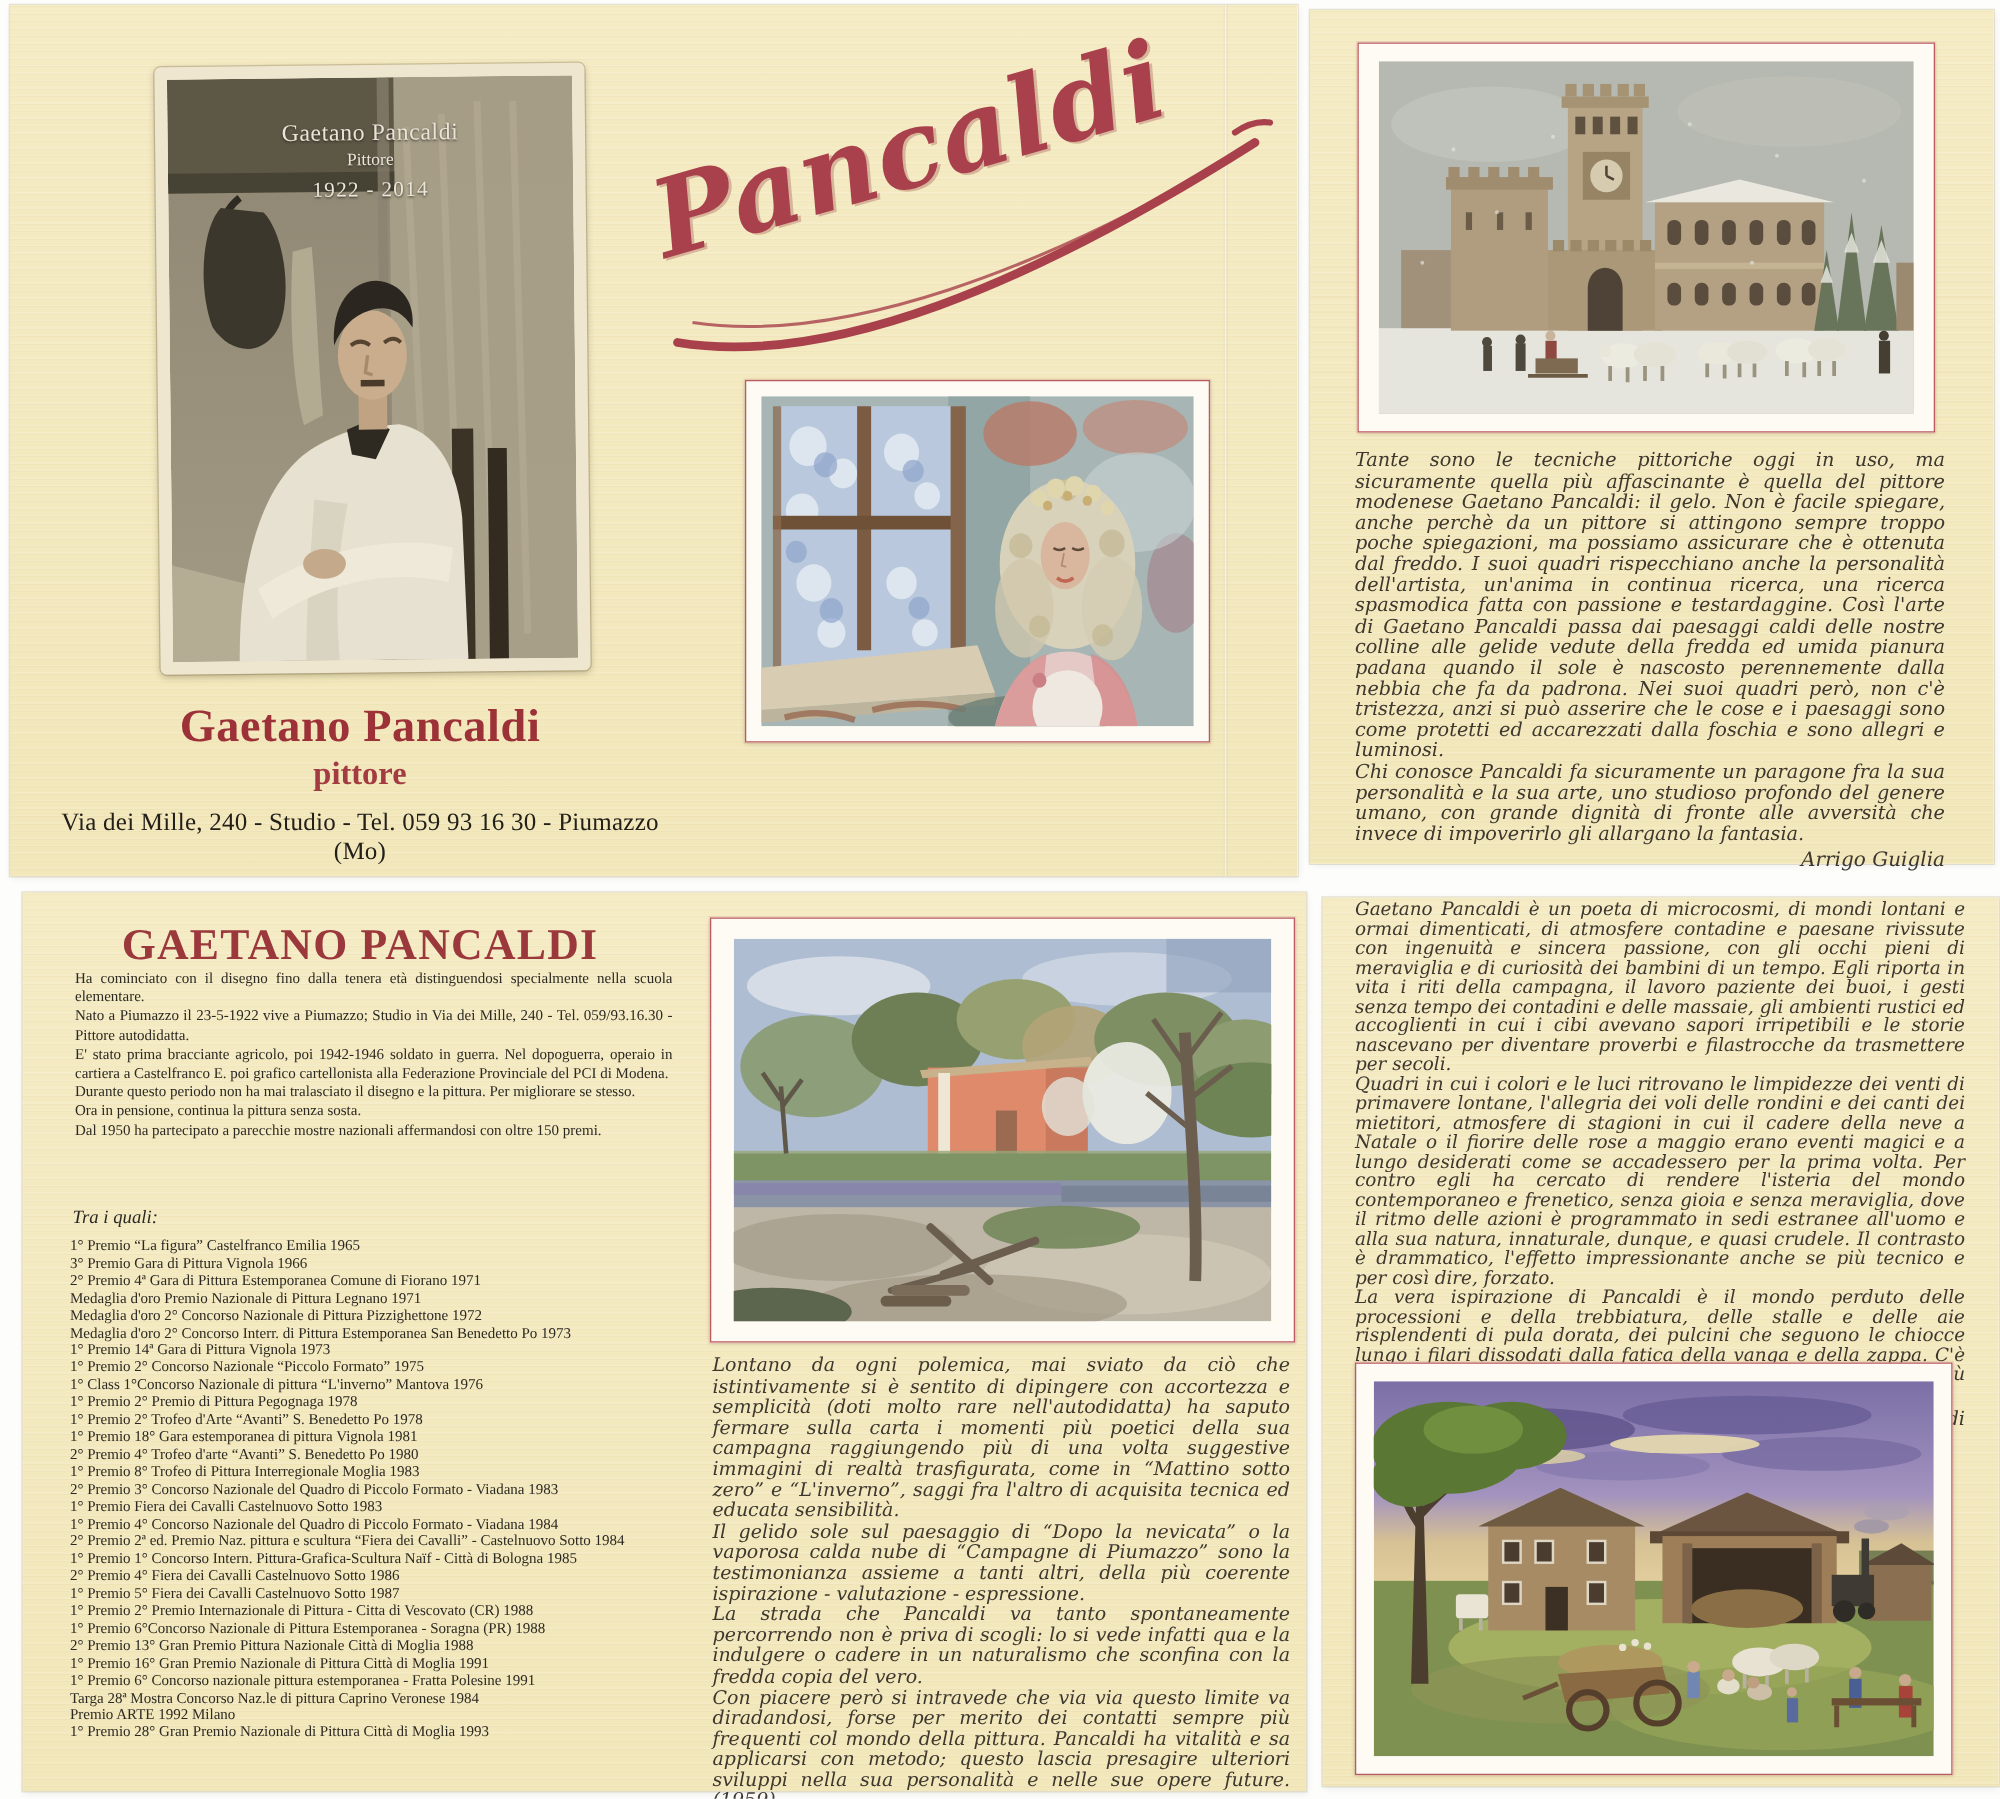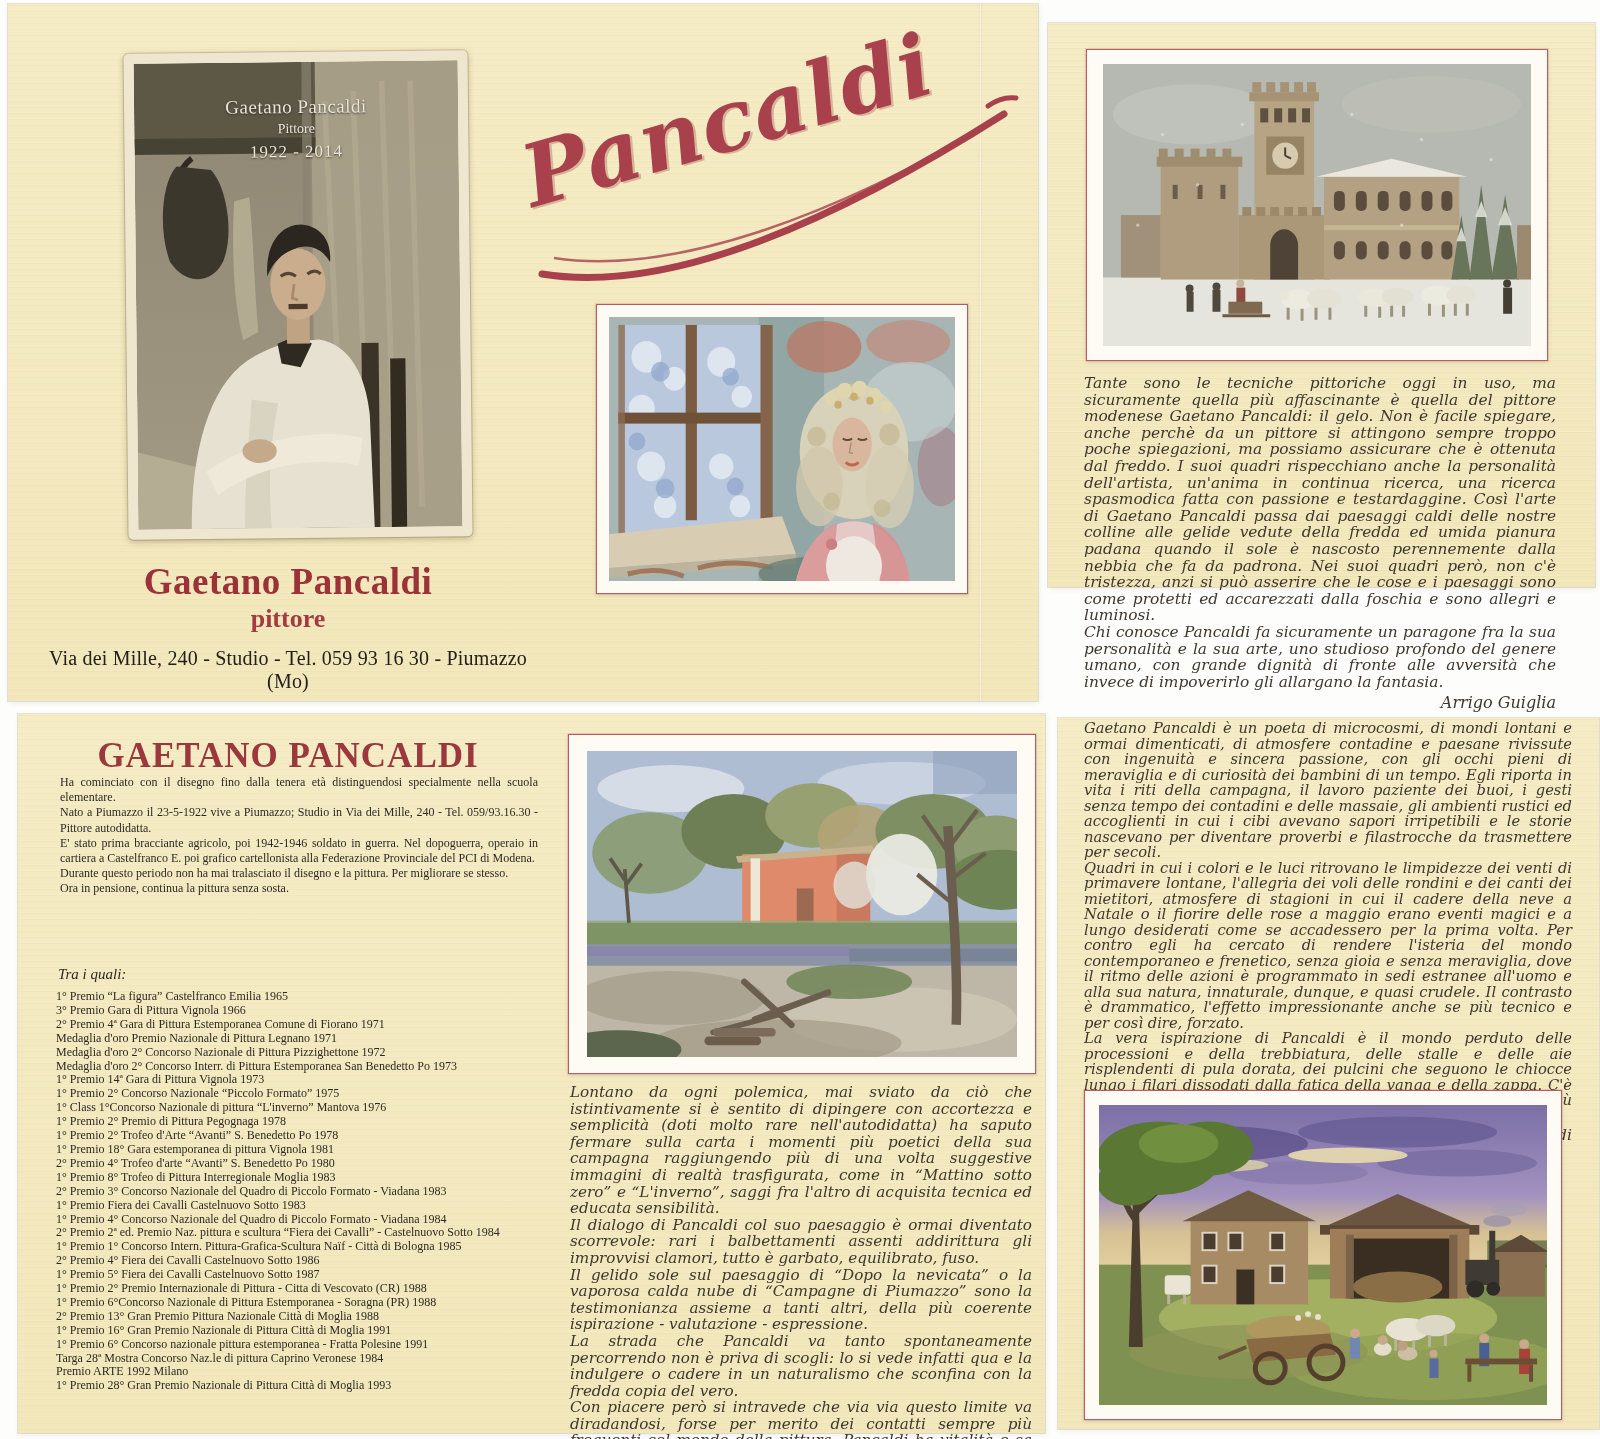--- a/index.html
+++ b/index.html
@@ -11,21 +11,21 @@
     overflow:hidden;
   }
   .panel{
     position:absolute;
     background:
       repeating-linear-gradient(180deg, rgba(255,255,255,.12) 0 1px, rgba(176,160,108,.06) 1px 2px, rgba(0,0,0,0) 2px 6px),
       linear-gradient(#f5ebc4,#f2e7ba);
     box-shadow:0 0 0 1px rgba(170,158,118,.28), 1px 2px 6px rgba(0,0,0,.07);
   }
   #panel-tl{left:8px;top:4px;width:1030px;height:697px;}
-  #panel-tr{left:1048px;top:23px;width:547px;height:564px;}
+  #panel-tr{left:1048px;top:8px;width:547px;height:683px;}
   #panel-bl{left:18px;top:714px;width:1027px;height:719px;}
   #panel-br{left:1058px;top:718px;width:541px;height:711px;}
 
   .crease{position:absolute;right:56px;top:0;bottom:0;width:3px;
     background:linear-gradient(90deg, rgba(120,100,60,.10), rgba(255,255,255,.45), rgba(120,100,60,.12));}
 
   
   .photo-wrap{
     position:absolute;left:118px;top:48px;width:344px;height:486px;
     background:#efe6cf;border-radius:5px;
@@ -356,20 +356,21 @@
 </div>
 
 <div class="panel" id="panel-bl">
   <div id="bl-heading">GAETANO PANCALDI</div>
   <div id="bio">
       <div class="bio-par">Ha cominciato con il disegno fino dalla tenera età distinguendosi specialmente nella scuola elementare.</div>
       <div class="bio-par">Nato a Piumazzo il 23-5-1922 vive a Piumazzo; Studio in Via dei Mille, 240 - Tel. 059/93.16.30 - Pittore autodidatta.</div>
       <div class="bio-par">E' stato prima bracciante agricolo, poi 1942-1946 soldato in guerra. Nel dopoguerra, operaio in cartiera a Castelfranco E. poi grafico cartellonista alla Federazione Provinciale del PCI di Modena.</div>
       <div class="bio-par">Durante questo periodo non ha mai tralasciato il disegno e la pittura. Per migliorare se stesso.</div>
       <div class="bio-par">Ora in pensione, continua la pittura senza sosta.</div>
+      <div class="bio-par">Dal 1950 ha partecipato a parecchie mostre nazionali affermandosi con oltre 150 premi.</div>
     </div>
   <div id="tra-i-quali">Tra i quali:</div>
   <div id="prizes">
       <div class="prize-line">1° Premio “La figura” Castelfranco Emilia 1965</div>
       <div class="prize-line">3° Premio Gara di Pittura Vignola 1966</div>
       <div class="prize-line">2° Premio 4ª Gara di Pittura Estemporanea Comune di Fiorano 1971</div>
       <div class="prize-line">Medaglia d'oro Premio Nazionale di Pittura Legnano 1971</div>
       <div class="prize-line">Medaglia d'oro 2° Concorso Nazionale di Pittura Pizzighettone 1972</div>
       <div class="prize-line">Medaglia d'oro 2° Concorso Interr. di Pittura Estemporanea San Benedetto Po 1973</div>
       <div class="prize-line">1° Premio 14ª Gara di Pittura Vignola 1973</div>
@@ -437,21 +438,20 @@
       <path d="M352,255 C354,200 348,130 344,70" stroke="#6b5e4e" stroke-width="9" fill="none"></path>
       <path d="M345,95 L320,60 M345,90 L372,55 M347,120 L380,95 M346,140 L315,115" stroke="#6b5e4e" stroke-width="4" fill="none"></path>
       <path d="M40,160 L36,110 M36,120 L22,100 M37,125 L52,105" stroke="#5f5748" stroke-width="3.5" fill="none"></path>
       <ellipse cx="30" cy="278" rx="60" ry="18" fill="#5c654d"></ellipse>
     </svg>
   </div>
 
   <div class="essay" id="essay-fregni">
     <div>
         <div class="essay-par">Lontano da ogni polemica, mai sviato da ciò che istintivamente si è sentito di dipingere con accortezza e semplicità (doti molto rare nell'autodidatta) ha saputo fermare sulla carta i momenti più poetici della sua campagna raggiungendo più di una volta suggestive immagini di realtà trasfigurata, come in “Mattino sotto zero” e “L'inverno”, saggi fra l'altro di acquisita tecnica ed educata sensibilità.</div>
-        <div class="essay-par">Il dialogo di Pancaldi col suo paesaggio è ormai diventato scorrevole: rari i balbettamenti assenti addirittura gli improvvisi clamori, tutto è garbato, equilibrato, fuso.</div>
         <div class="essay-par">Il gelido sole sul paesaggio di “Dopo la nevicata” o la vaporosa calda nube di “Campagne di Piumazzo” sono la testimonianza assieme a tanti altri, della più coerente ispirazione - valutazione - espressione.</div>
         <div class="essay-par">La strada che Pancaldi va tanto spontaneamente percorrendo non è priva di scogli: lo si vede infatti qua e la indulgere o cadere in un naturalismo che sconfina con la fredda copia del vero.</div>
         <div class="essay-par">Con piacere però si intravede che via via questo limite va diradandosi, forse per merito dei contatti sempre più frequenti col mondo della pittura. Pancaldi ha vitalità e sa applicarsi con metodo; questo lascia presagire ulteriori sviluppi nella sua personalità e nelle sue opere future. (1959)</div>
       </div>
 
   </div>
 </div>
 
 <div class="panel" id="panel-br">
   <div class="essay" id="essay-manfredi">

